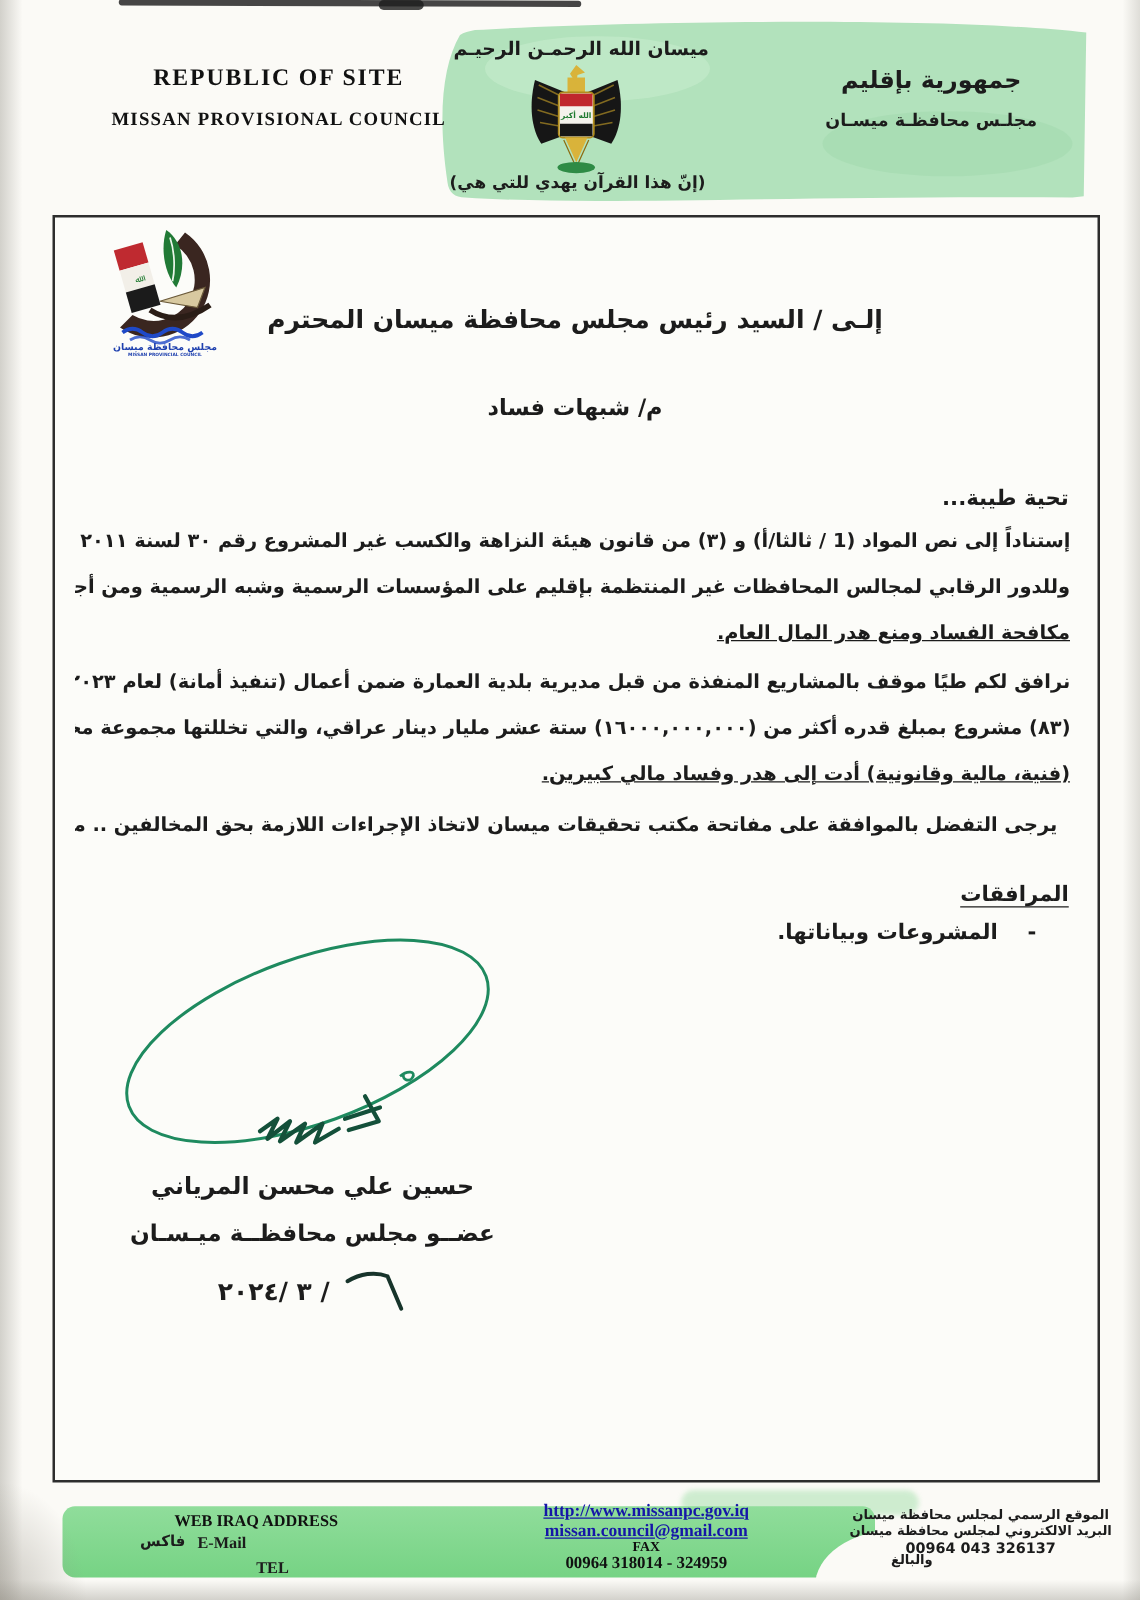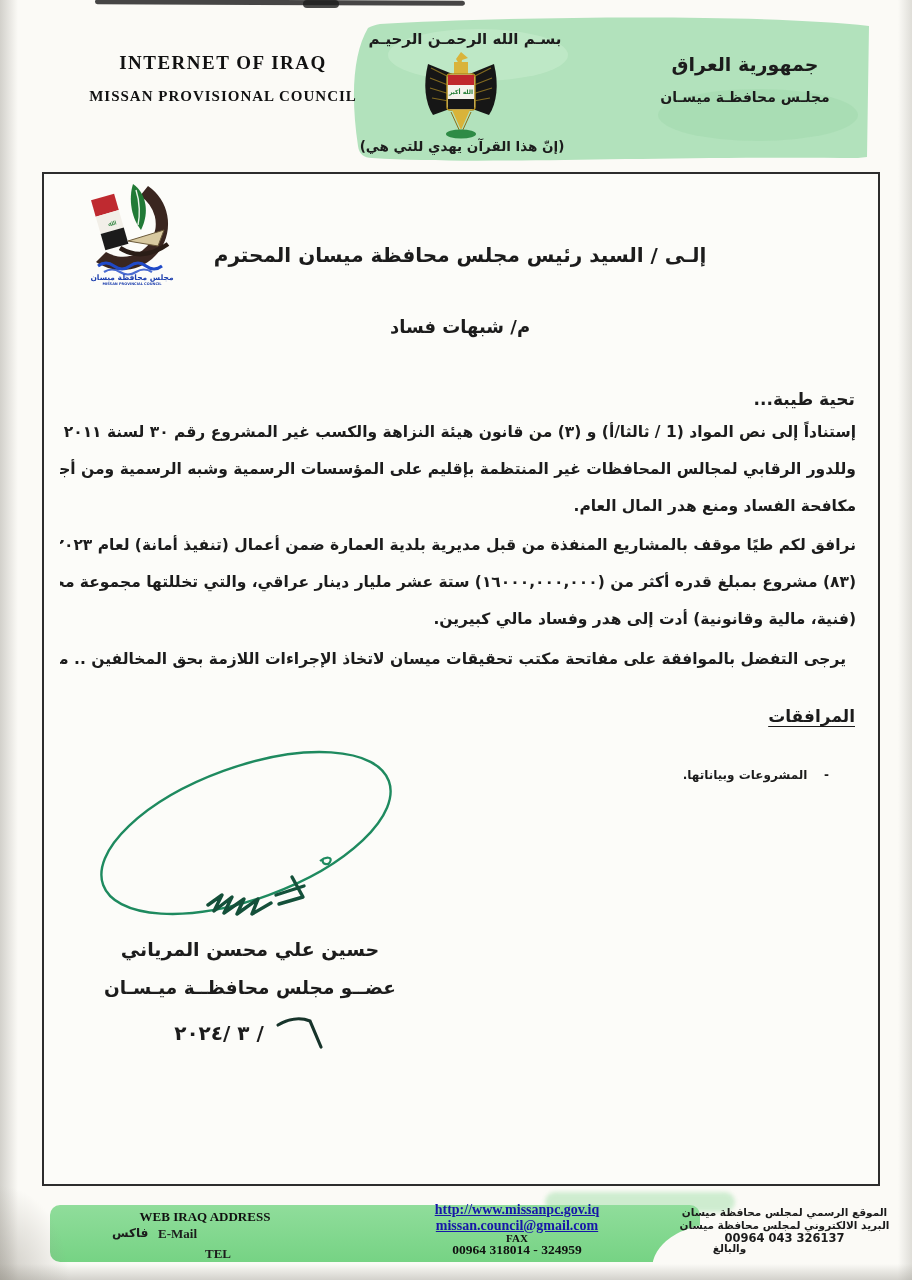--- a/index.html
+++ b/index.html
@@ -28,26 +28,26 @@
   .hdr-ar .a1{font-size:19px;}
   .hdr-ar .a2{font-size:14px;}
 
   
   .letter-box{left:42px;top:172px;width:834px;height:1010px;border:2px solid #2d2d2d;background:rgba(255,255,255,.35);}
   .to-line{left:42px;top:243px;width:836px;text-align:center;direction:rtl;font-size:20px;font-weight:bold;white-space:nowrap;}
   .subject{left:42px;top:316px;width:836px;text-align:center;direction:rtl;font-size:18px;font-weight:bold;white-space:nowrap;}
   .greeting{right:57px;top:389px;direction:rtl;font-size:17px;font-weight:bold;}
   .para{left:60px;width:796px;direction:rtl;font-weight:700;font-size:15.5px;}
   .pline{text-align:justify;text-align-last:justify;line-height:37px;height:37px;overflow:hidden;white-space:nowrap;}
-  .pline.last{text-align-last:right;}
+  .pline.last{text-align-last:right;text-decoration:underline;}
   .p1{top:414px;}
   .p2{top:527px;}
   .closing{left:60px;top:642px;width:796px;direction:rtl;font-weight:700;font-size:15.5px;text-align:justify;text-align-last:justify;padding-right:10px;box-sizing:border-box;line-height:34px;white-space:nowrap;overflow:hidden;}
   .attach-title{right:57px;top:706px;direction:rtl;font-size:17px;font-weight:bold;text-decoration:underline;text-underline-offset:4px;}
-  .attach-item{right:57px;top:736px;direction:rtl;font-size:12px;font-weight:bold;white-space:pre;padding-right:26px;margin-top:32px;}
+  .attach-item{right:57px;top:736px;direction:rtl;font-size:17px;font-weight:bold;white-space:pre;padding-right:26px;}
   .name-block{left:90px;top:938px;width:320px;text-align:center;direction:rtl;font-weight:bold;}
   .name-block .n1{font-size:19px;margin-bottom:17px;white-space:nowrap;}
   .name-block .n2{font-size:18.5px;white-space:nowrap;}
   .date-row{left:110px;top:1015px;width:280px;display:flex;direction:ltr;justify-content:center;align-items:flex-start;gap:10px;}
   .date-text{font-size:20px;font-weight:bold;direction:ltr;unicode-bidi:bidi-override;padding-top:6px;}
 
   
   .foot-band{left:50px;top:1205px;width:650px;height:57px;border-radius:10px;background:linear-gradient(to bottom,#90dd9b,#76d384);}
   .foot-smudge{left:545px;top:1192px;width:190px;height:20px;background:#bfe8c3;opacity:.75;border-radius:10px;filter:blur(2px);}
   .foot-carve{left:652px;top:1224px;width:130px;height:90px;background:#fbfaf6;border-radius:50%;}
@@ -71,46 +71,46 @@
   <svg class="abs" style="left:338px;top:0;" width="540" height="170" viewBox="0 0 540 170">
     <path d="M30,28 C16,52 12,92 20,146 C21,154 26,158 34,158 C140,165 300,156 520,158 L529,157 L531,26 C420,13 160,17 42,24 C37,25 33,26 30,28 Z" fill="#b2e2bc"></path>
     <ellipse cx="140" cy="55" rx="90" ry="26" fill="#c8edcd" opacity="0.55"></ellipse>
     <ellipse cx="420" cy="115" rx="100" ry="26" fill="#a3dbaf" opacity="0.6"></ellipse>
   </svg>
 
   <div class="abs streak"></div>
   <div class="abs streak2"></div>
 
   <div class="abs hdr-en">
-    <div class="l1">INTERNET OF IRAQ</div>
+    <div class="l1">REPUBLIC OF SITE</div>
     <div class="l2">MISSAN PROVISIONAL COUNCIL</div>
   </div>
 
-  <div class="abs bismillah">بسـم الله الرحمـن الرحيـم</div>
+  <div class="abs bismillah">ميسان الله الرحمـن الرحيـم</div>
 
   <svg class="abs" style="left:421px;top:50px;" width="80" height="90" viewBox="0 0 80 90">
     <path d="M7,14 C2,34 4,53 12,65 L34,57 L34,25 Z" fill="#161616"></path>
     <path d="M73,14 C78,34 76,53 68,65 L46,57 L46,25 Z" fill="#161616"></path>
     <path d="M10,18 L32,29 M9,28 L32,37 M9,38 L32,45 M11,48 L33,52" stroke="#caa227" stroke-width="1.2" opacity="0.6"></path>
     <path d="M70,18 L48,29 M71,28 L48,37 M71,38 L48,45 M69,48 L47,52" stroke="#caa227" stroke-width="1.2" opacity="0.6"></path>
     <rect x="33" y="12" width="14" height="16" fill="#d9b33a"></rect>
     <path d="M40,2 L47,8 L41,10 L40,17 L35,9 Z" fill="#d9b33a"></path>
     <rect x="26" y="24" width="28" height="36" rx="3" fill="#f4f2ec" stroke="#b08d1e" stroke-width="1.5"></rect>
     <rect x="27" y="25" width="26" height="10" fill="#c0272d"></rect>
     <text x="40" y="44" font-size="6" font-weight="bold" fill="#1e7a2f" text-anchor="middle" font-family="DejaVu Sans,sans-serif">الله أكبر</text>
     <rect x="27" y="49" width="26" height="10" fill="#171717"></rect>
     <path d="M31,60 L40,80 L49,60 Z" fill="#d9b33a"></path>
     <path d="M30,62 L40,84 M50,62 L40,84" stroke="#8c6d12" stroke-width="1"></path>
     <ellipse cx="40" cy="84" rx="15" ry="4.5" fill="#2e8b45"></ellipse>
   </svg>
 
   <div class="abs quran">(إنّ هذا القرآن يهدي للتي هي)</div>
 
   <div class="abs hdr-ar">
-    <div class="a1">جمهورية العراق</div>
+    <div class="a1">جمهورية بإقليم</div>
     <div class="a2">مجلـس محافظـة ميسـان</div>
   </div>
 
   <div class="abs letter-box"></div>
 
   <svg class="abs" style="left:70px;top:178px;" width="125" height="108" viewBox="0 0 125 108">
     <path d="M78,8 A44,44 0 1,1 26,84 L36,74 A32,32 0 1,0 70,18 Z" fill="#3a2620"></path>
     <g transform="rotate(-16 40 45)">
       <rect x="28" y="18" width="24" height="17" fill="#bf2a30"></rect>
       <rect x="28" y="35" width="24" height="18" fill="#f2efe8"></rect>

